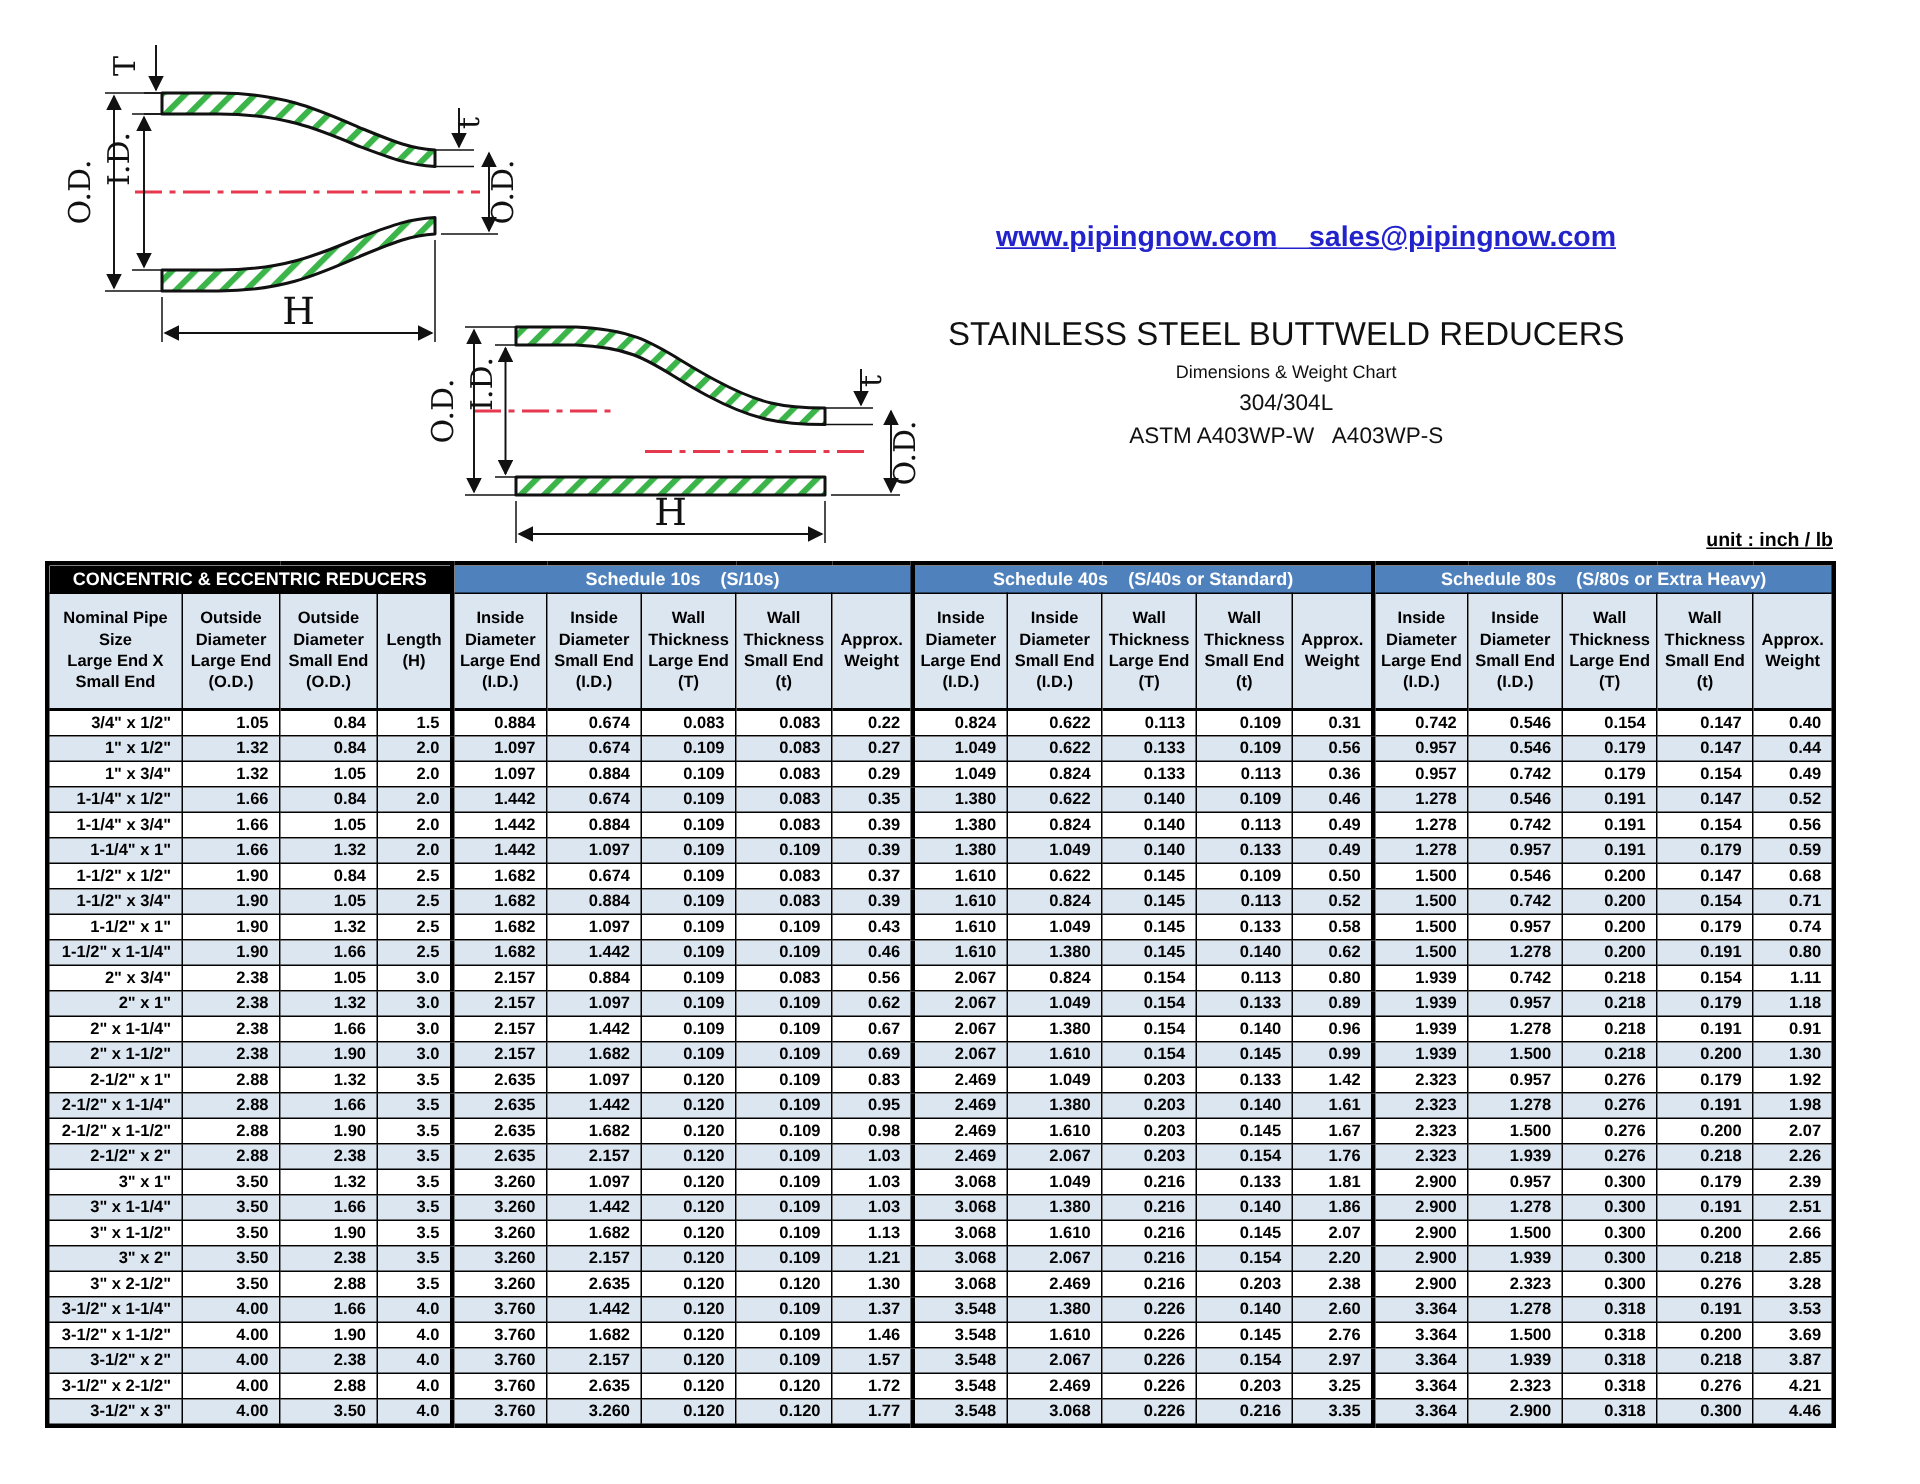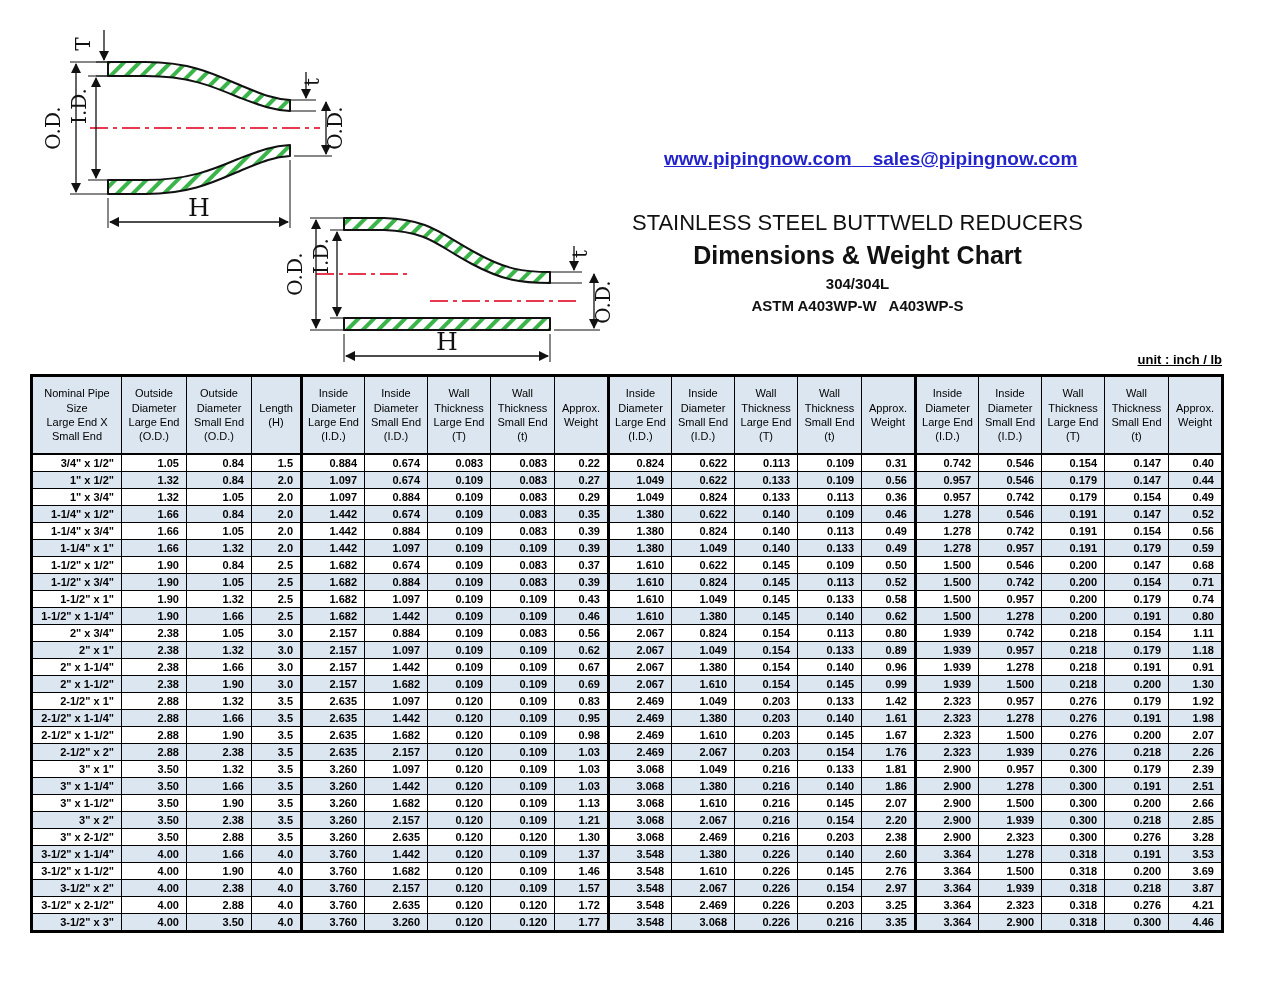--- a/index.html
+++ b/index.html
@@ -16,22 +16,22 @@
   .logo-text{font-size:70px;font-weight:800;letter-spacing:-1px;line-height:74px;color:var(--logo_blue);}
 
   
   .links{position:absolute;left:664px;top:148px;font-size:19px;font-weight:bold;
          color:var(--link_blue);white-space:pre;text-decoration:underline;}
   .links a{color:var(--link_blue);text-decoration:underline;cursor:pointer;}
 
   
   .titleblock{position:absolute;left:600px;top:210px;width:515px;text-align:center;color:#111;}
   .t1{font-size:22px;font-weight:normal;}
-  .t2{font-size:25px;font-weight:bold;margin-top:5px;}
-  .t3{font-size:15px;font-weight:bold;margin-top:5px;white-space:pre;}
+  .t2{font-size:12px;font-weight:normal;margin-top:5px;}
+  .t3{font-size:15px;font-weight:normal;margin-top:5px;white-space:pre;}
 
   .unit-note{position:absolute;left:1030px;top:352px;width:192px;text-align:right;
              font-size:13px;font-weight:bold;text-decoration:underline;}
 
   
   .diag{position:absolute;}
   .diag-concentric{left:18px;top:10px;}
   .diag-eccentric{left:282px;top:190px;}
   .part{fill:url(#hatchG1);stroke:#111;stroke-width:2;stroke-linejoin:round;}
   .part2{fill:url(#hatchG2);stroke:#111;stroke-width:2;stroke-linejoin:round;}
@@ -42,21 +42,21 @@
   .dim-label-big{font-family:"DejaVu Serif",serif;font-size:25px;fill:#111;}
 
   
   table#main-table{position:absolute;left:30px;top:374px;width:1192px;
     border-collapse:collapse;table-layout:fixed;border:3px solid #000;font-size:11px;}
   #main-table th,#main-table td{border:1px solid #000;overflow:hidden;}
   #main-table th.gh{height:18px;text-align:center;color:#fff;background:var(--header_blue);
     font-size:12px;font-weight:bold;white-space:pre;padding:0;}
   #main-table th.gh-black{background:#000;}
   #main-table tr.cols th{height:74px;background:var(--light_blue);text-align:center;
-    vertical-align:middle;font-size:11px;font-weight:normal;line-height:1.3;
+    vertical-align:middle;font-size:11px;font-weight:bold;line-height:1.3;
     white-space:pre-line;padding:1px 0;border-bottom:2px solid #000;}
   #main-table td{height:16px;line-height:16px;text-align:right;padding:0 7px 0 0;
     font-weight:bold;background:#fff;}
   #main-table tbody tr:nth-child(even) td{background:var(--light_blue);}
   #main-table .gs{border-left:3px solid #000;}
 </style>
 </head>
 <body>
 
 <div class="page">
@@ -173,20 +173,26 @@
         <col style="width: 63px;">
         <col style="width: 64px;">
         <col style="width: 54px;">
         <col style="width: 63px;">
         <col style="width: 63px;">
         <col style="width: 63px;">
         <col style="width: 64px;">
         <col style="width: 54px;">
       </colgroup>
       <thead>
+        <tr>
+          <th colspan="4" class="gh gh-black">CONCENTRIC &amp; ECCENTRIC REDUCERS</th>
+          <th colspan="5" class="gh gs">Schedule 10s    (S/10s)</th>
+          <th colspan="5" class="gh gs">Schedule 40s    (S/40s or Standard)</th>
+          <th colspan="5" class="gh gs">Schedule 80s    (S/80s or Extra Heavy)</th>
+        </tr>
         <tr class="cols">
           <th class="">Nominal Pipe
 Size
 Large End X
 Small End</th>
           <th class="">Outside
 Diameter
 Large End
 (O.D.)</th>
           <th class="">Outside

